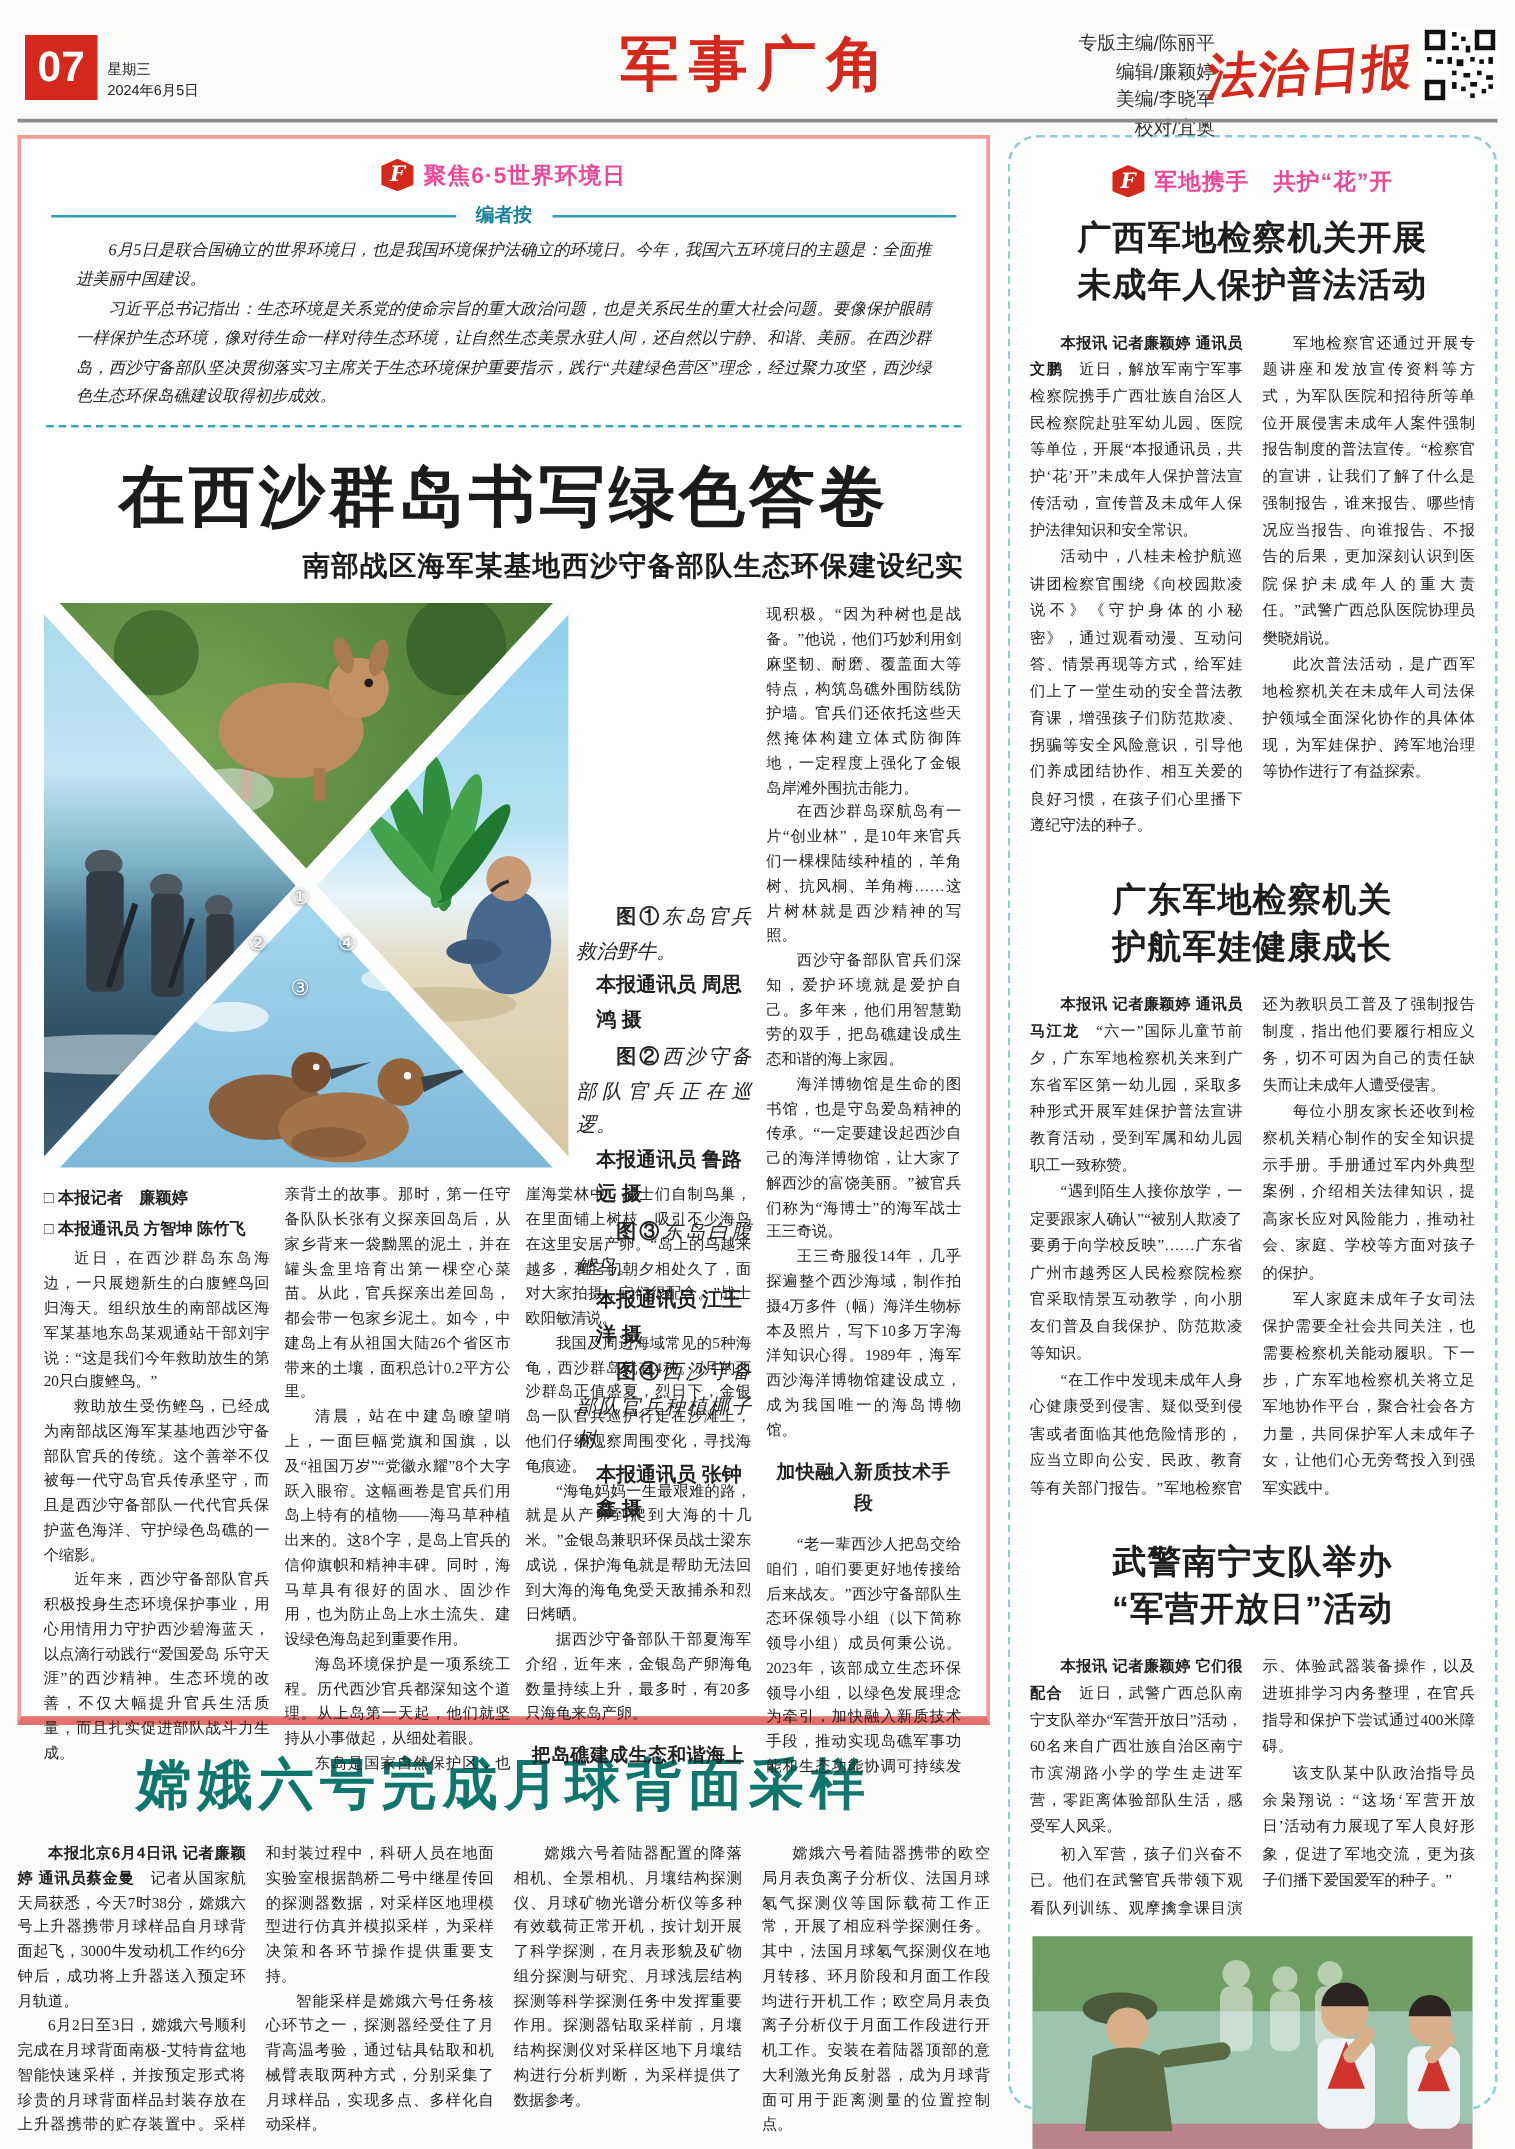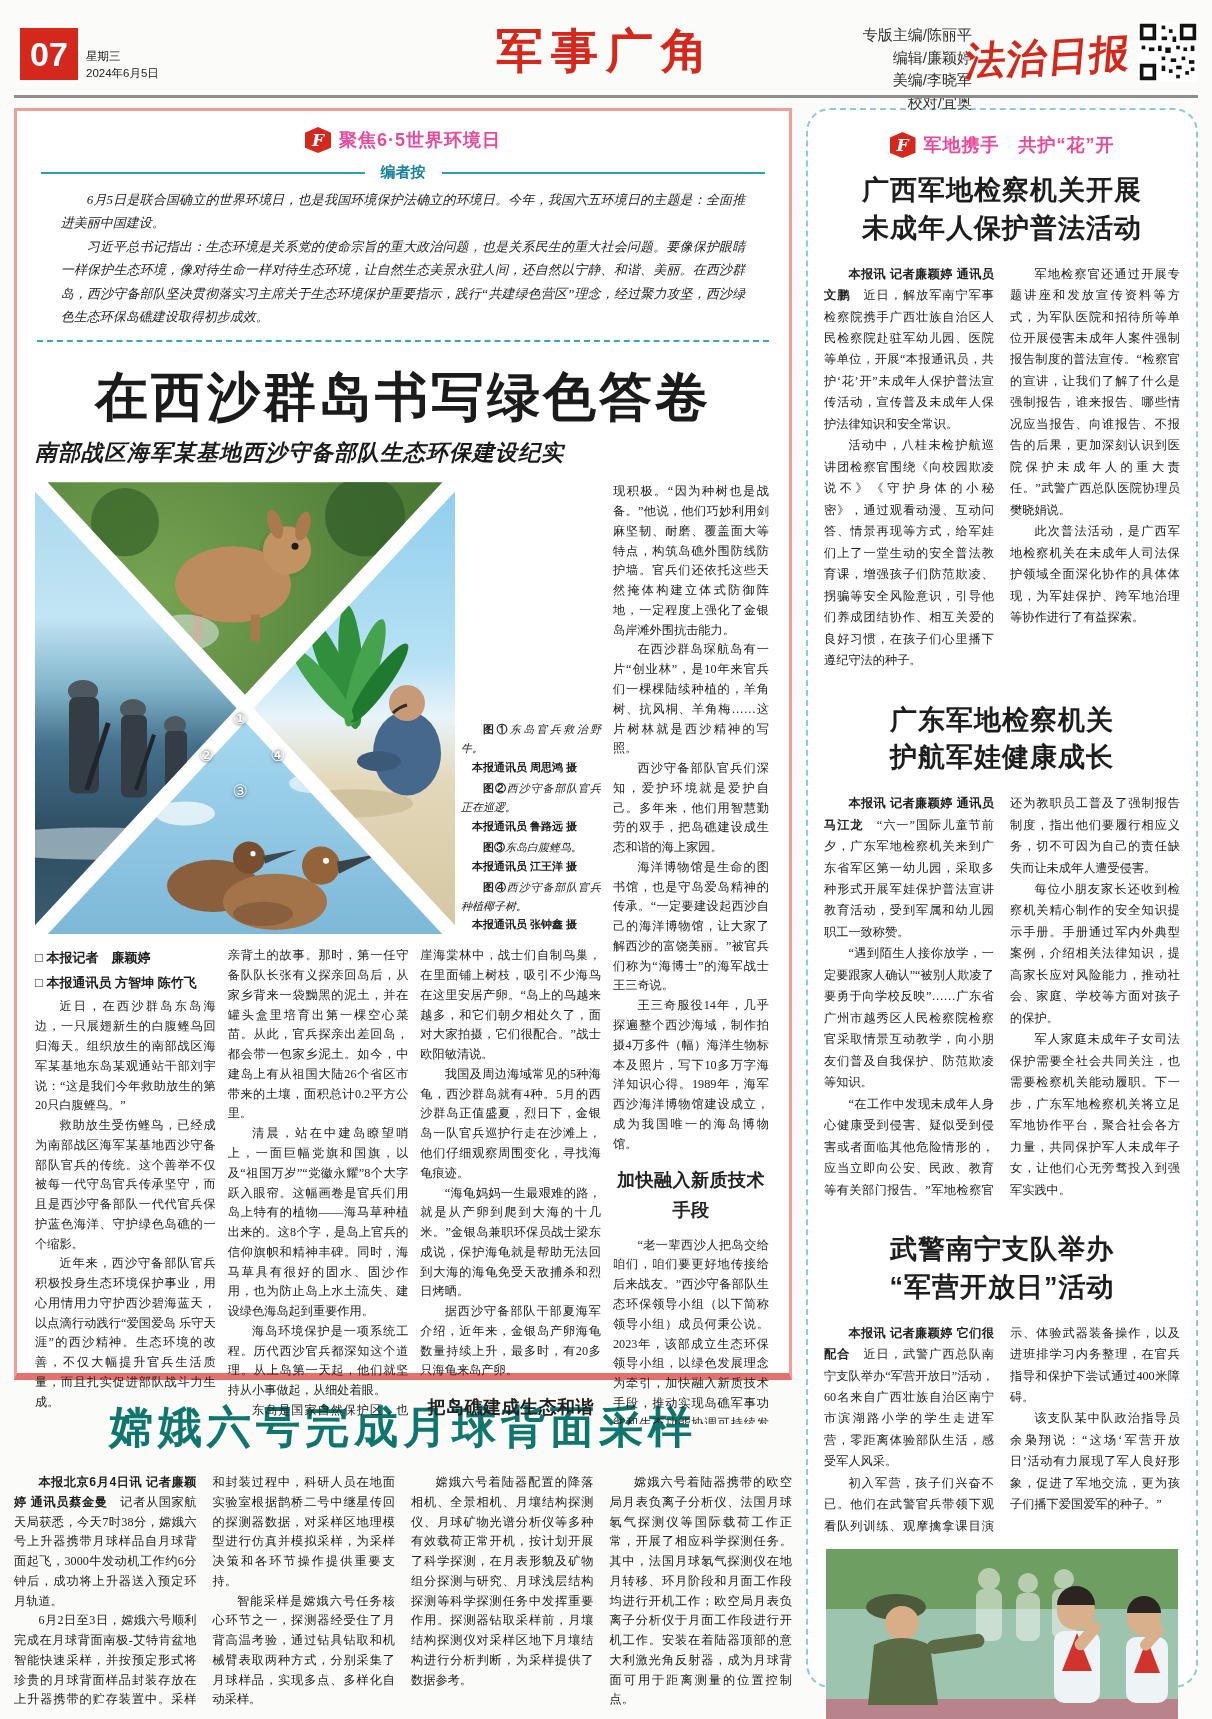--- a/index.html
+++ b/index.html
@@ -38,57 +38,57 @@
          font-size:17px;clip-path:polygon(50% 0,100% 22%,100% 80%,50% 100%,0 80%,0 22%);}
   .badge-txt{font-family:"Liberation Sans",sans-serif;font-size:18px;font-weight:600;color:#ec4899;letter-spacing:1px;}
   .ednote-row{display:flex;align-items:center;gap:16px;margin:6px 6px 4px;}
   .ednote-row .ln{flex:1;height:2px;background:#2d9fb0;}
   .ednote-label{font-family:"Liberation Sans",sans-serif;font-size:15px;font-weight:700;color:#17829b;}
   .ednote{width:93%;margin:6px auto 2px;font-size:13px;line-height:1.8;font-style:italic;color:#222;}
   .ednote p{margin:0;text-indent:2em;text-align:justify;}
   .dash{border-top:2px dashed #35a8b8;margin:12px 2px 2px;}
   .hl{margin:20px 0 4px;text-align:center;font-family:"Liberation Sans",sans-serif;font-weight:800;
       font-size:53px;letter-spacing:3px;color:#1b1b1b;}
-  .sub-hl{margin:2px 0 14px;text-align:left;font-family:"Liberation Sans",sans-serif;font-weight:700;
-      font-size:22px;color:#1b1b1b;letter-spacing:1px;font-style:italic;}
+  .sub-hl{margin:2px 0 14px;text-align:right;font-family:"Liberation Sans",sans-serif;font-weight:700;
+      font-size:22px;color:#1b1b1b;letter-spacing:1px;}
   .content{display:flex;gap:12px;}
   .left-zone{width:566px;flex:none;}
   .photo-row{display:flex;gap:6px;height:452px;}
 
   
   .montage{width:420px;flex:none;position:relative;background:#fff;}
   .tri{position:absolute;inset:0;}
   .tri.t-left{clip-path:polygon(0% 2%,0% 98%,48% 50%);
       background:linear-gradient(180deg,#a9d9ee 0%,#c2e5f3 30%,#7fb3c9 46%,#44708b 58%,#2d4d61 78%,#3c5d6e 100%);}
   .tri.t-top{clip-path:polygon(3% 0%,97% 0%,50% 47%);
       background:radial-gradient(circle at 28% 25%,#77a452,#4f7d38 55%,#3a642a 100%);}
   .tri.t-right{clip-path:polygon(100% 2%,100% 98%,52% 50%);
       background:linear-gradient(180deg,#8ecdec 0%,#b8e2f5 40%,#e8f4fa 52%,#e3d8ba 66%,#d4c6a0 100%);}
   .tri.t-bottom{clip-path:polygon(3% 100%,97% 100%,50% 53%);
       background:linear-gradient(180deg,#c5e9f7 0%,#a4d7ef 55%,#7db8d8 100%);}
   .num{position:absolute;color:#fff;font-size:17px;text-shadow:0 1px 3px rgba(0,0,0,.75);
        font-family:"DejaVu Sans",sans-serif;}
   .n1{left:47%;top:50%;} .n2{left:39%;top:58%;} .n4{left:56%;top:58%;} .n3{left:47%;top:66%;}
 
   
-  .caps{width:140px;flex:none;padding-top:238px;font-size:11px;line-height:1.72;}
+  .caps{width:140px;flex:none;padding-top:238px;font-size:16px;line-height:1.72;}
   .caps .cap{margin:0;text-indent:2em;text-align:justify;font-style:italic;}
   .caps .cap b{font-style:normal;font-family:"Liberation Sans",sans-serif;}
   .caps .cr{margin:0 0 2px;text-indent:0;padding-left:1em;font-style:normal;font-weight:700;
             font-family:"Liberation Sans",sans-serif;}
 
   
   .cols3{display:flex;gap:12px;margin-top:12px;height:474px;overflow:hidden;}
   .ncol{flex:1;overflow:hidden;}
   .col4{width:156px;flex:none;height:942px;overflow:hidden;}
   .ncol p,.col4 p{margin:0;font-size:12.2px;line-height:1.62;text-align:justify;text-indent:2em;}
   .ncol p.by,.col4 p.by{text-indent:0;font-family:"Liberation Sans",sans-serif;font-weight:700;
         font-size:13px;margin:1px 0 4px;}
   .ncol p.h,.col4 p.h{text-indent:0;text-align:center;font-family:Liberation Mono, monospace;
-        font-weight:700;font-size:18px;margin:12px 4px 10px;letter-spacing:0.5px;}
+        font-weight:700;font-size:15px;margin:12px 4px 10px;letter-spacing:0.5px;}
   .ncol p.cont,.col4 p.cont{text-indent:0;}
   .ncol p b,.col4 p b{font-family:"Liberation Sans",sans-serif;}
 
   
   .sb-art{margin-bottom:30px;}
   .sb-hl{white-space:pre-line;text-align:center;font-family:"Liberation Sans",sans-serif;
          font-weight:600;font-size:27px;line-height:1.4;letter-spacing:1px;margin:14px 0 16px;color:#1d1d1d;}
   .sb-body{column-count:2;column-gap:16px;font-size:12.2px;line-height:1.76;text-align:justify;}
   .sb-body p{margin:0;text-indent:2em;}
   .sb-body p b{font-family:"Liberation Sans",sans-serif;}

